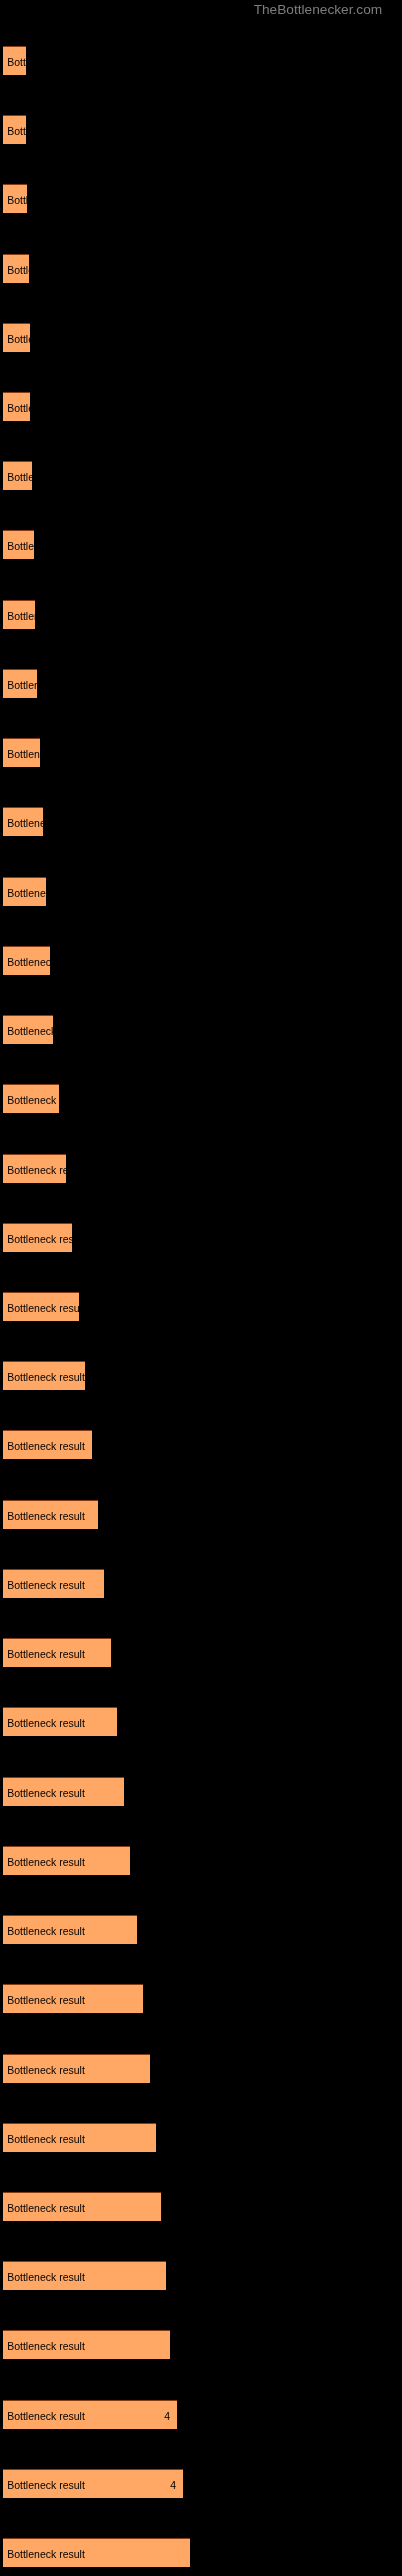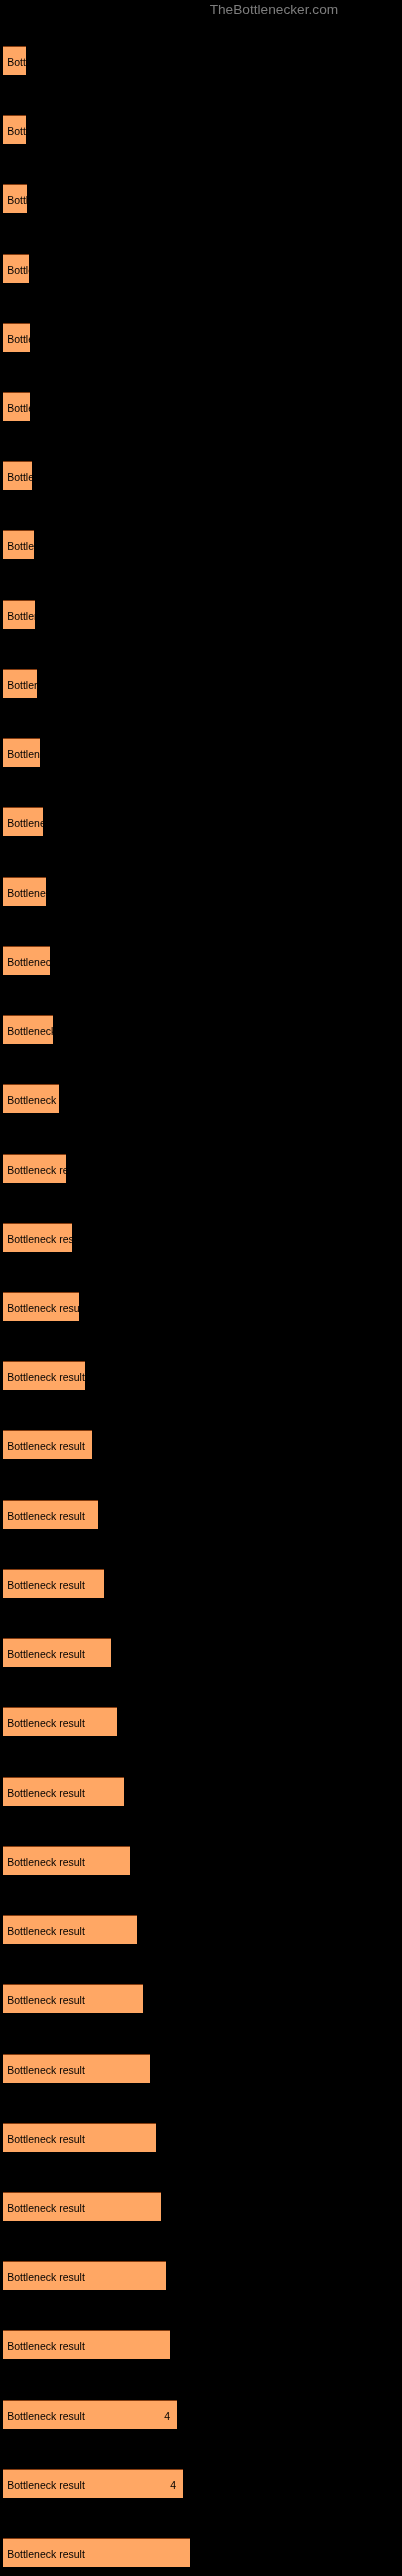--- a/index.html
+++ b/index.html
@@ -13,20 +13,21 @@
     position: relative;
     overflow: hidden;
     font-family: "Liberation Sans", sans-serif;
   }
   #chart-root {
     position: absolute;
     left: 0; top: 0;
     width: 343px;
     height: 2576px;
     background: #000000;
+    padding-left: 44px;
   }
   .site-title {
     position: absolute;
     right: 4.8px;
     top: 1.6px;
     font-family: "Liberation Sans", sans-serif;
     font-size: 13.7px;
     color: #7d7d7d;
     letter-spacing: 0px;
     white-space: nowrap;

